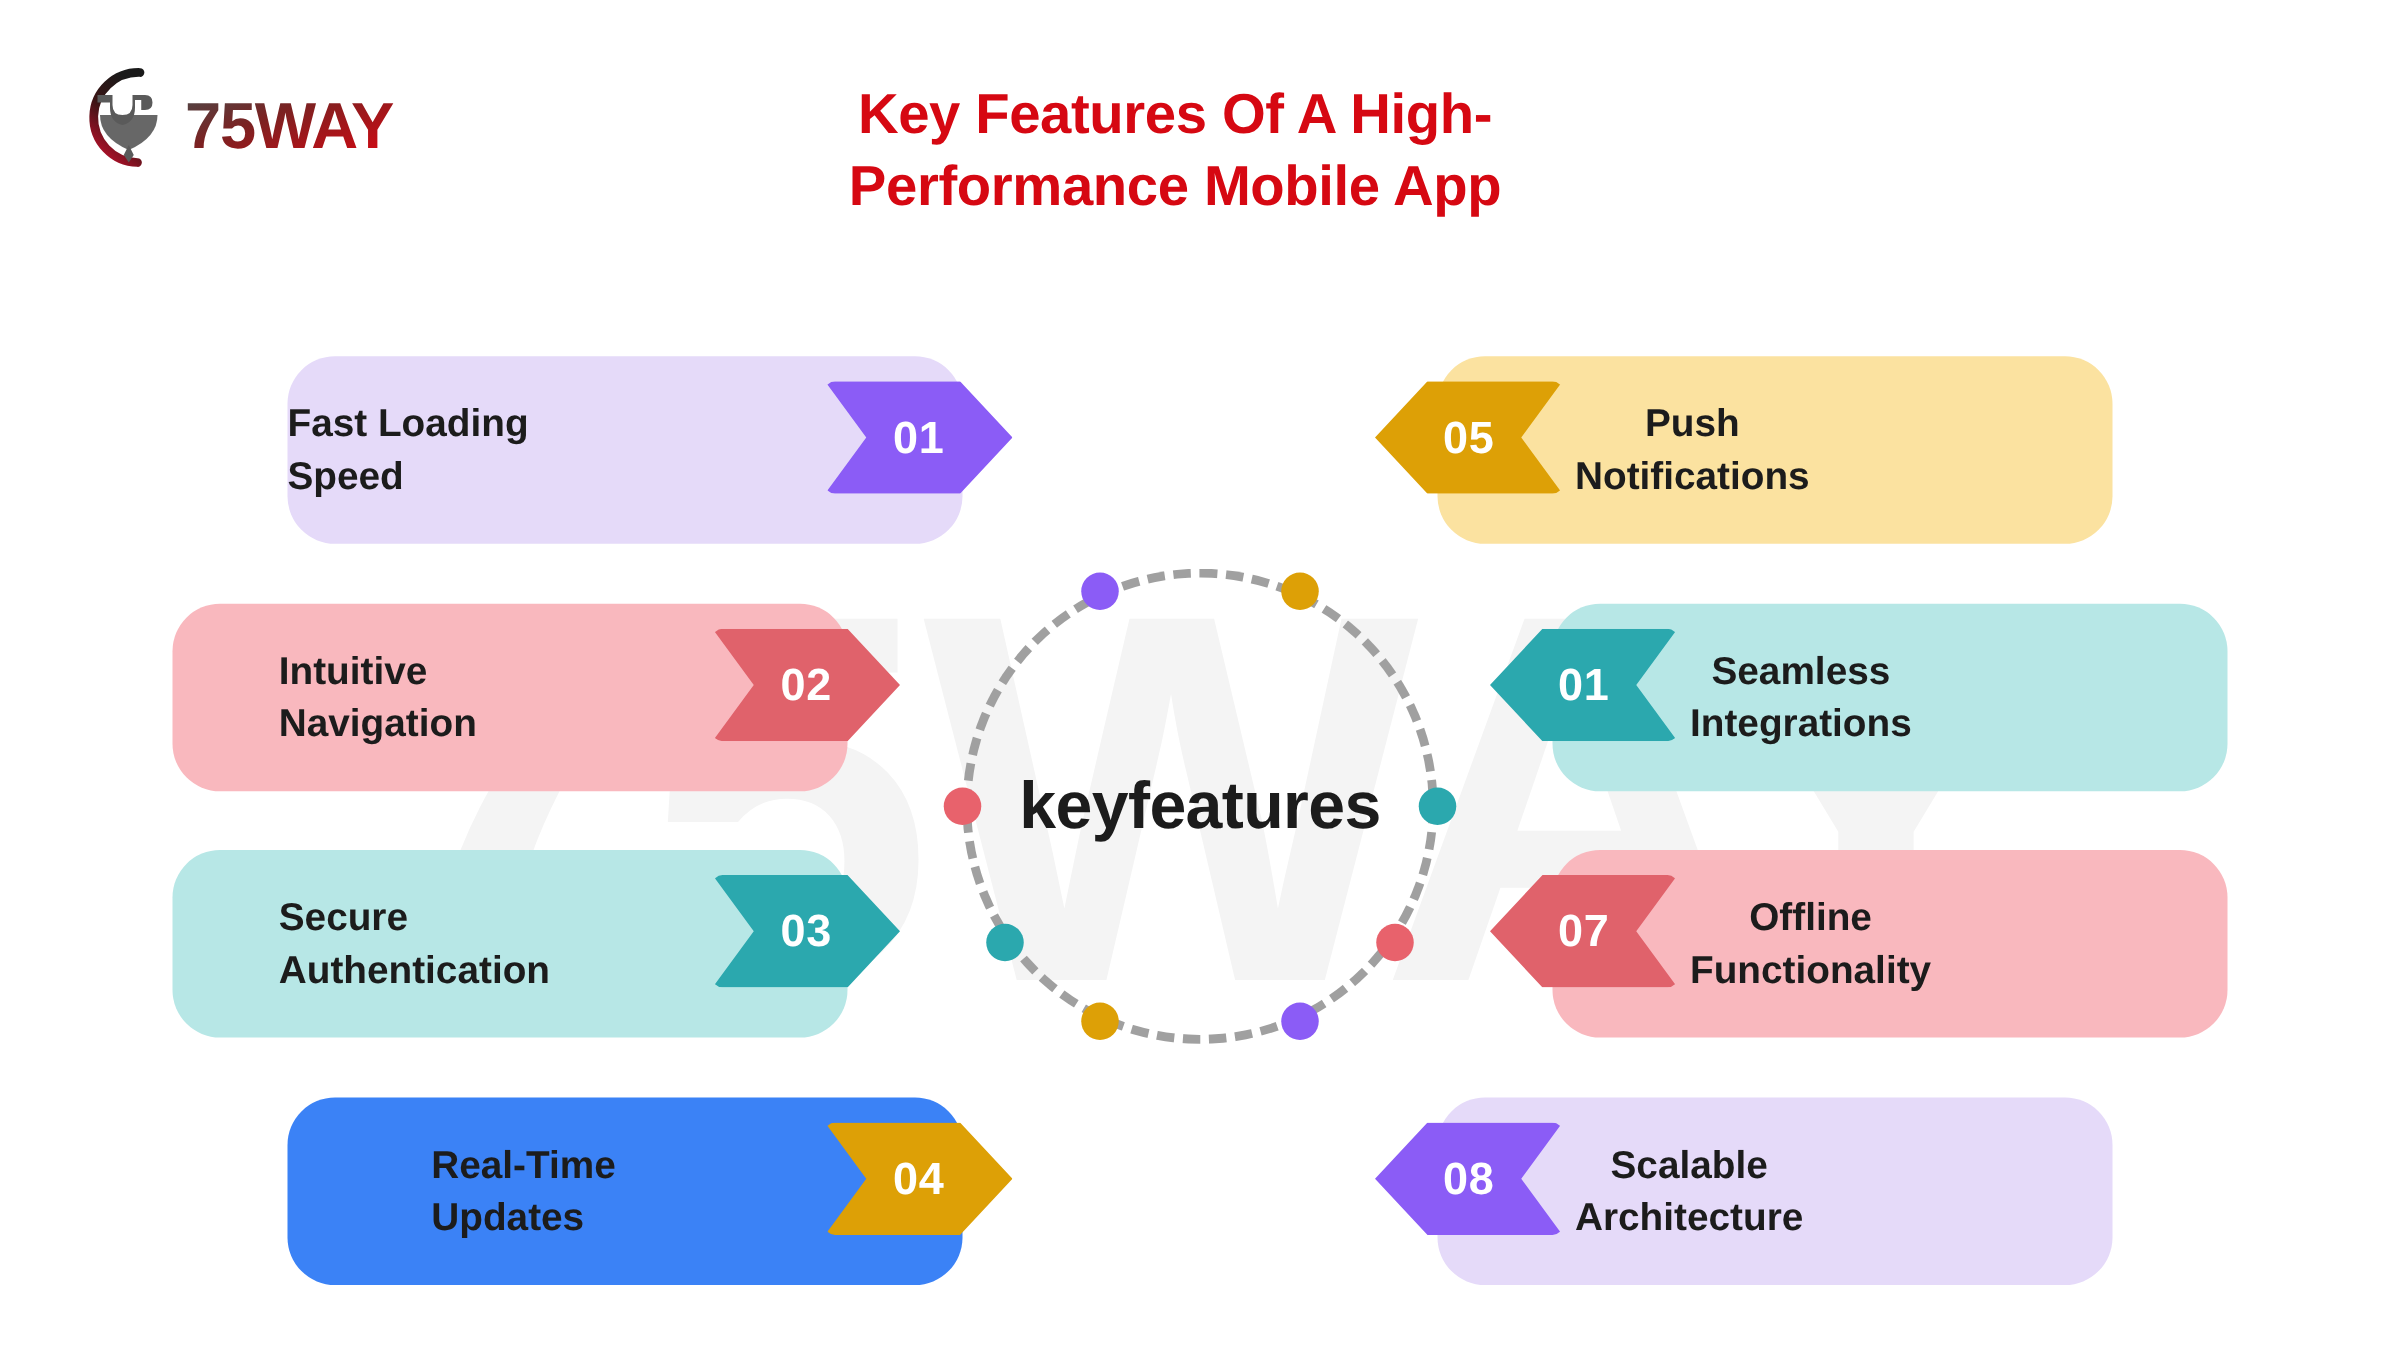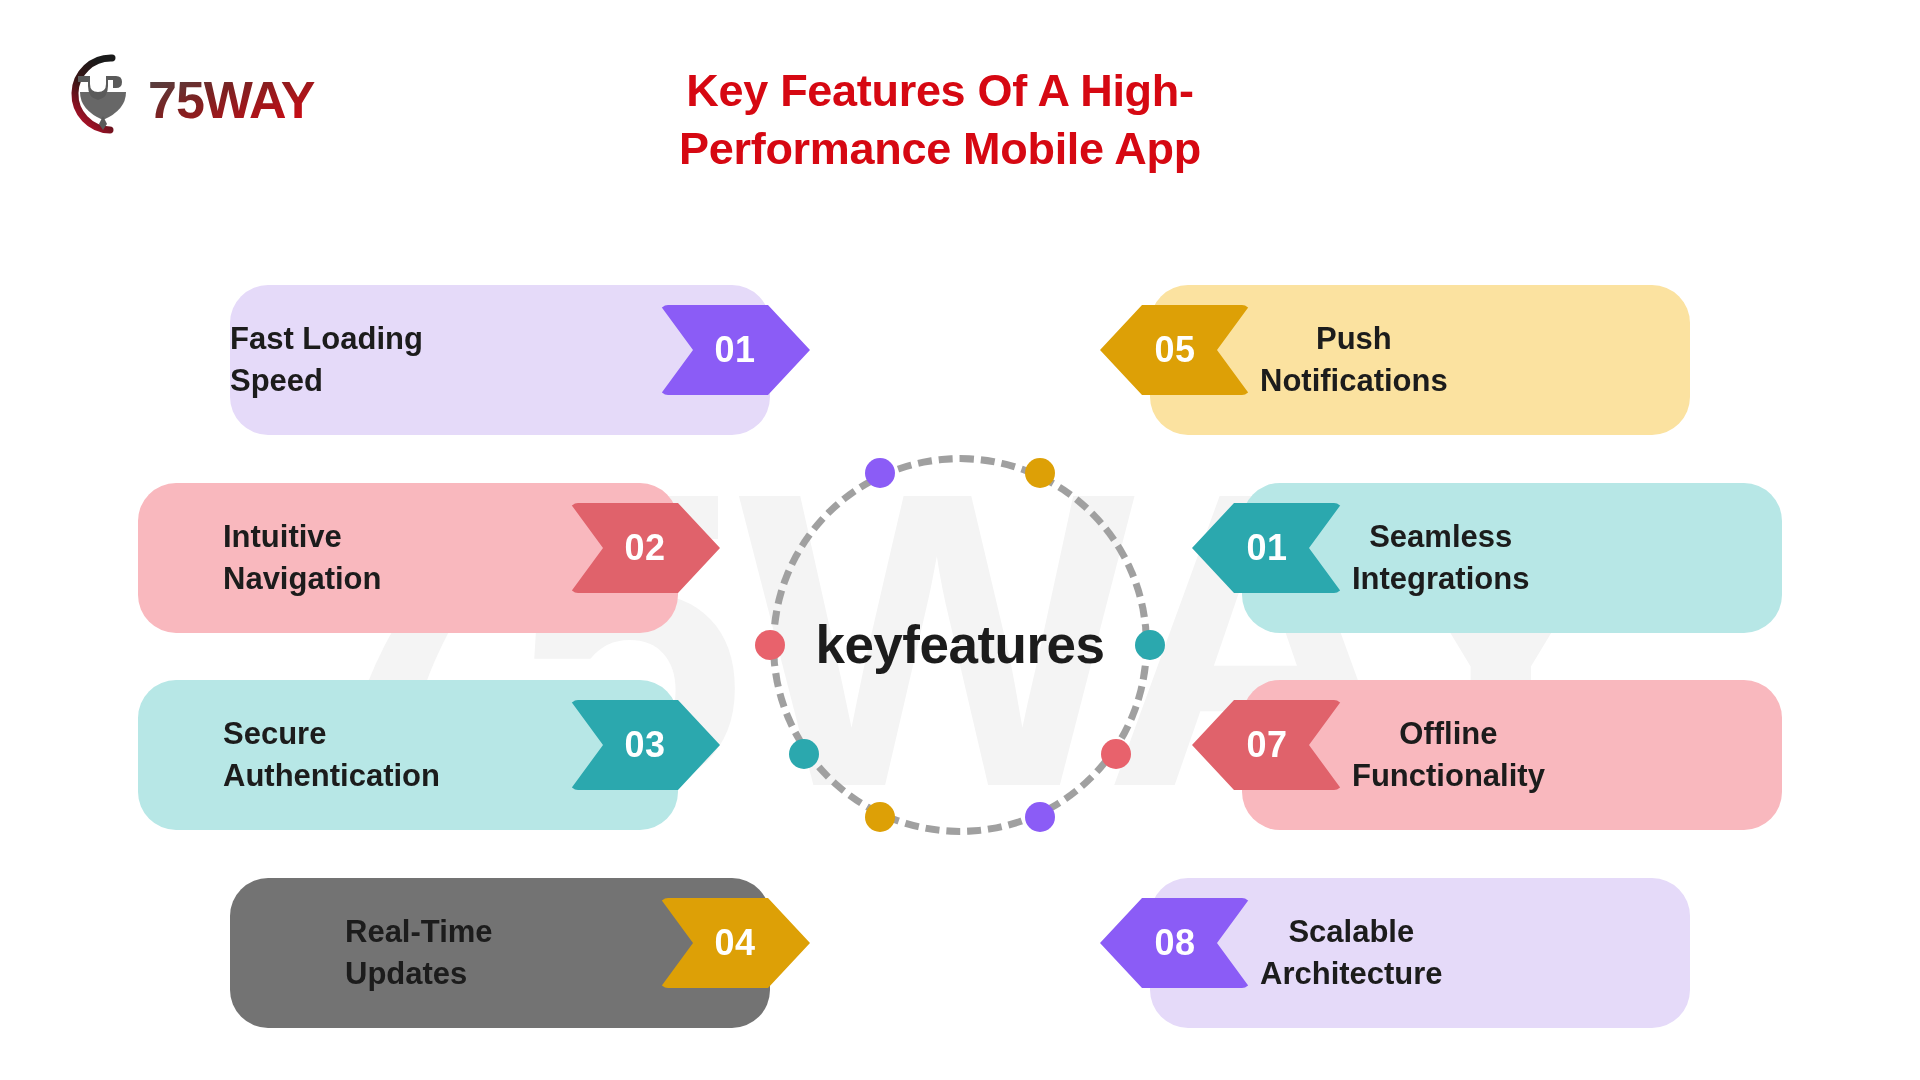--- a/index.html
+++ b/index.html
@@ -228,21 +228,21 @@
       <div class="feature left-side" style="left: 0px; top: 680px; width: 1920px;">
         <div class="card" style="left: 138px; width: 540px; background: rgb(183, 231, 230);">
           <div class="card-text" style="margin-left: 85px;">Secure
 Authentication</div>
         </div>
         <div class="badge right" style="left: 570px; background: rgb(43, 168, 174);">
           <span>03</span>
         </div>
       </div>
       <div class="feature left-side" style="left: 0px; top: 878px; width: 1920px;">
-        <div class="card" style="left: 230px; width: 540px; background: #737373;">
+        <div class="card" style="left: 230px; width: 540px; background: #3b82f6;">
           <div class="card-text" style="margin-left: 115px;">Real-Time
 Updates</div>
         </div>
         <div class="badge right" style="left: 660px; background: rgb(221, 160, 6);">
           <span>04</span>
         </div>
       </div>
       <div class="feature right-side" style="left: 0px; top: 285px; width: 1920px;">
         <div class="card" style="left: 1150px; width: 540px; background: rgb(251, 226, 160);">
           <div class="card-text" style="margin-left: 110px;">Push

